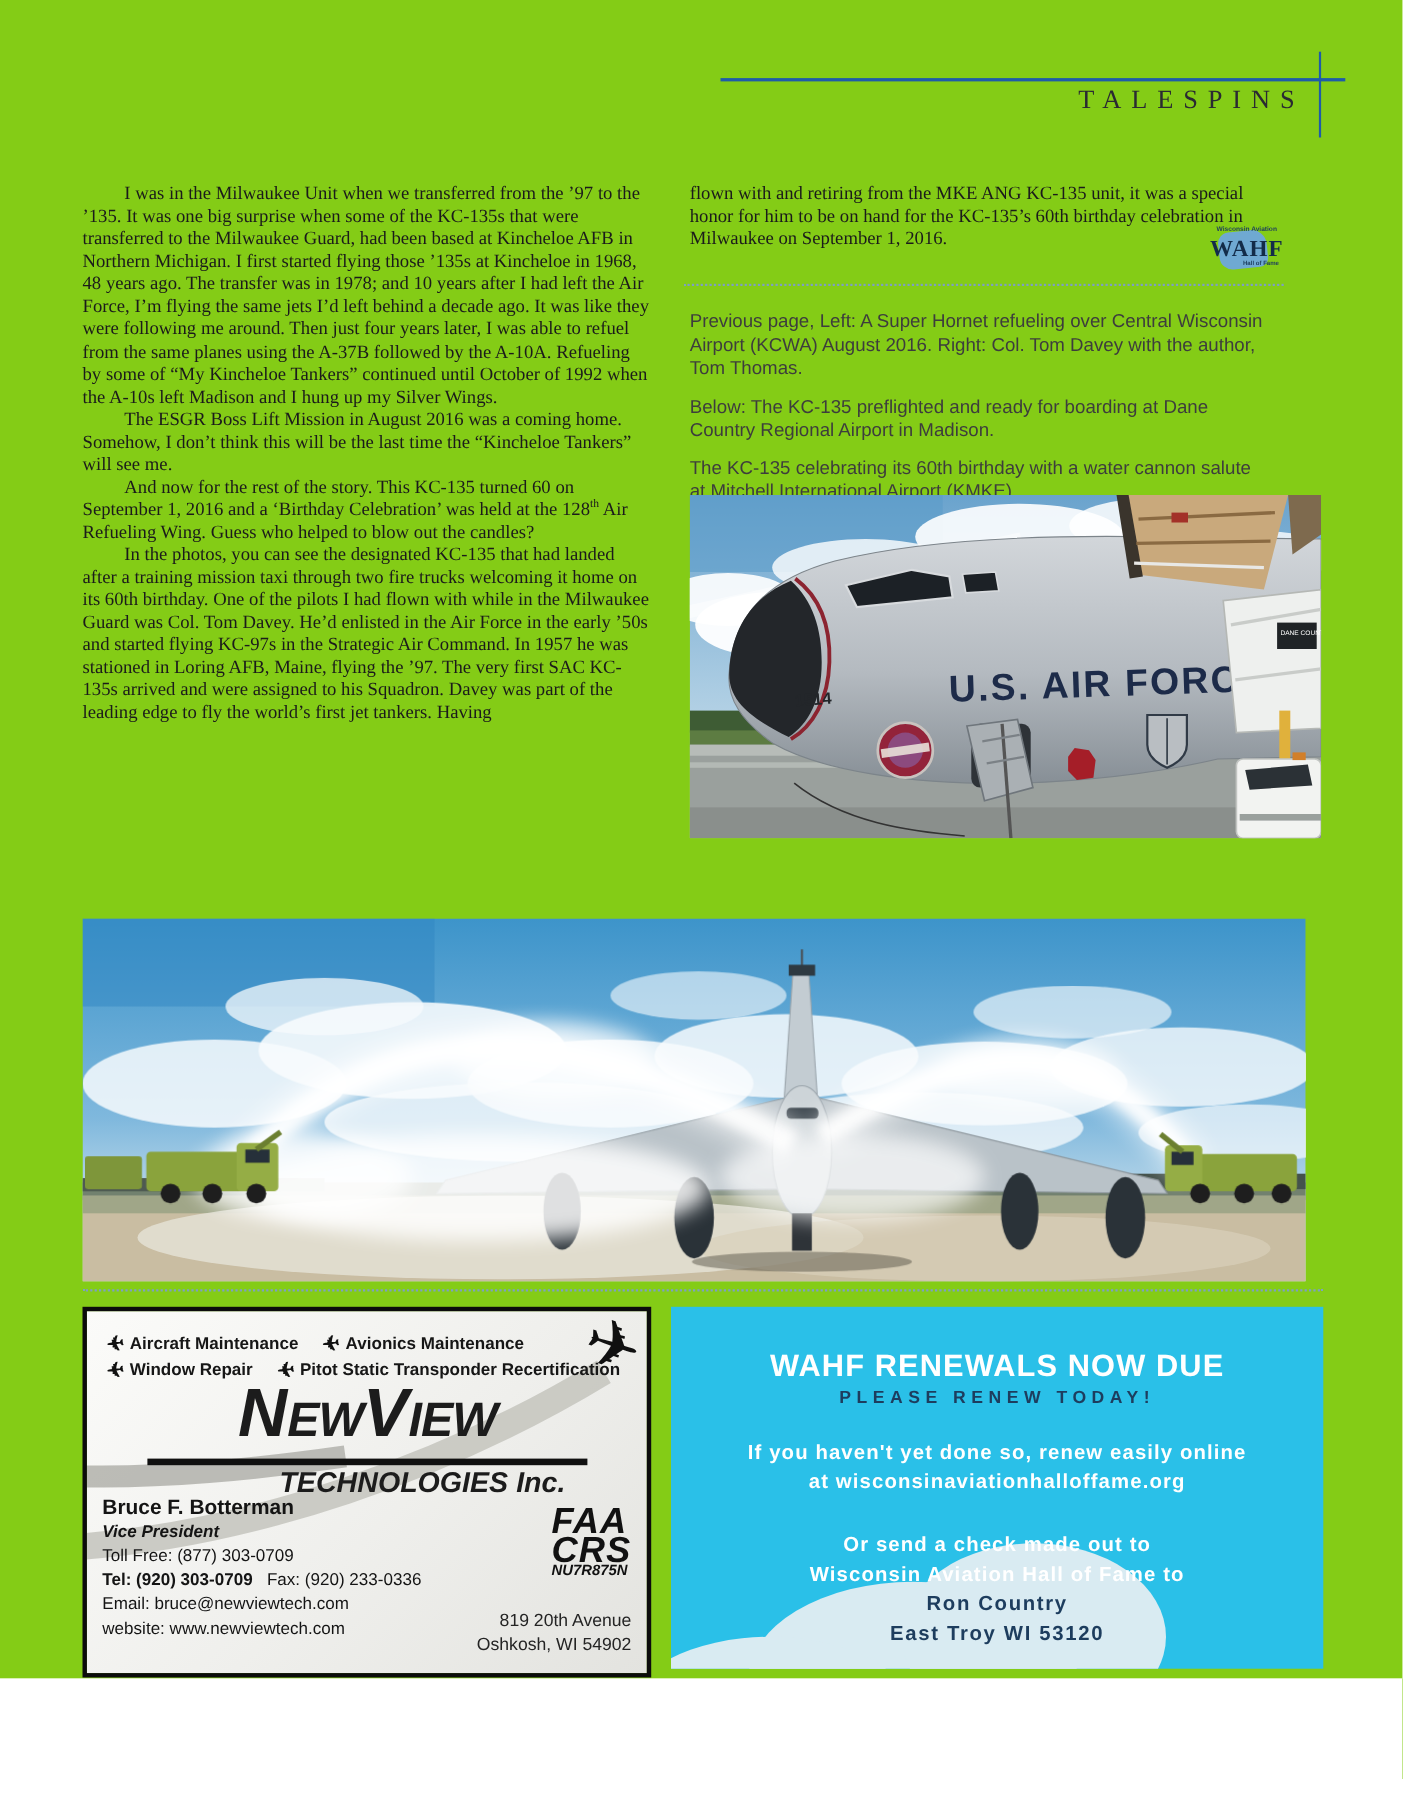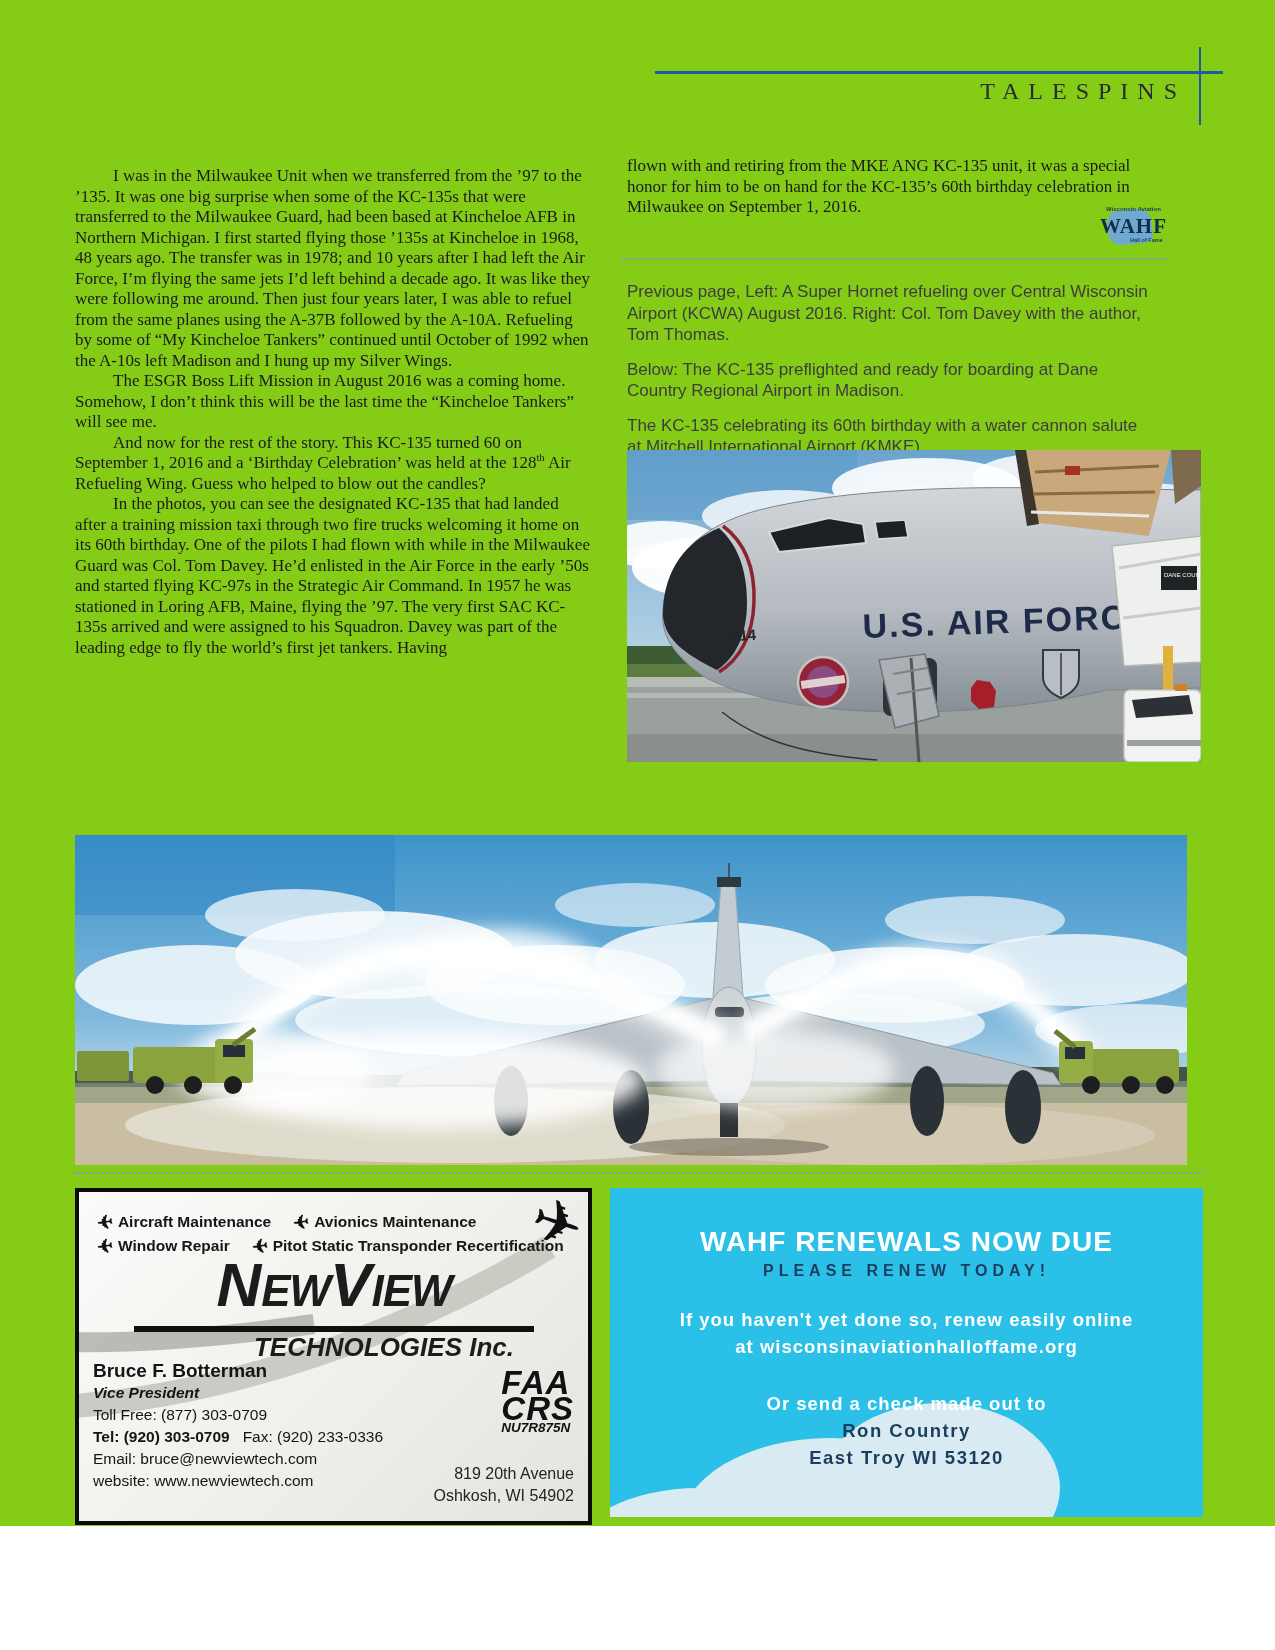--- a/index.html
+++ b/index.html
@@ -7,21 +7,21 @@
         font-family:"Liberation Serif",serif;color:#1b1b1b;}
   
   .hdr-rule{position:absolute;left:655px;top:71px;width:568px;height:3px;background:#1e5ca8;}
   .hdr-vrule{position:absolute;left:1199px;top:47px;width:2px;height:78px;background:#1e5ca8;}
   .page-title{position:absolute;left:700px;top:78px;width:486px;text-align:right;
       font-family:"Liberation Serif",serif;font-size:24px;font-weight:400;color:#2a2a32;
       letter-spacing:9px;}
   
   .col{position:absolute;font-size:17px;line-height:20.5px;text-align:left;}
   .col-left{left:75px;top:166px;width:515px;}
-  .col-right{left:627px;top:156px;width:515px;}
+  .col-right{left:627px;top:166px;width:515px;}
   .col p{margin:0;text-indent:38px;}
   .col p.noindent{text-indent:0;}
   sup{font-size:0.62em;vertical-align:super;line-height:0;}
   
   .wahf-logo{position:absolute;left:1084px;top:206px;width:66px;height:44px;font-family:"Liberation Serif",serif;margin-left:16px;}
   .wahf-blob{position:absolute;left:8px;top:4px;width:44px;height:34px;background:#6fa9d2;
       border-radius:10px 14px 8px 12px;transform:rotate(-6deg);}
   .wahf-top{position:absolute;left:6px;top:0;width:60px;font-family:"Liberation Sans",sans-serif;
       font-size:6px;font-weight:bold;color:#1d3d5e;white-space:nowrap;}
   .wahf-main{position:absolute;left:0;top:8px;width:66px;text-align:center;font-size:21px;
@@ -362,20 +362,21 @@
   <div class="ad-wahf">
     <div class="wa-cloud wa-c1"></div>
     <div class="wa-cloud wa-c2"></div>
     <div class="wa-cloud wa-c3"></div>
     <div class="wa-content">
       <div class="wa-head">WAHF RENEWALS NOW DUE</div>
       <div class="wa-sub">PLEASE RENEW TODAY!</div>
       <div class="wa-line wa-gap1">If you haven't yet done so, renew easily online</div>
       <div class="wa-line">at wisconsinaviationhalloffame.org</div>
       <div class="wa-line wa-gap2">Or send a check made out to</div>
+      <div class="wa-line">Wisconsin Aviation Hall of Fame to</div>
       <div class="wa-navy">Ron Country</div>
       <div class="wa-navy">East Troy WI  53120</div>
     </div>
   </div>
 
   <div class="dotted sep-footer"></div>
   <div class="footer-line">
     <span class="pg">19</span>
     <span class="mag">Forward in Flight ~ Winter 2016</span>
   </div>

